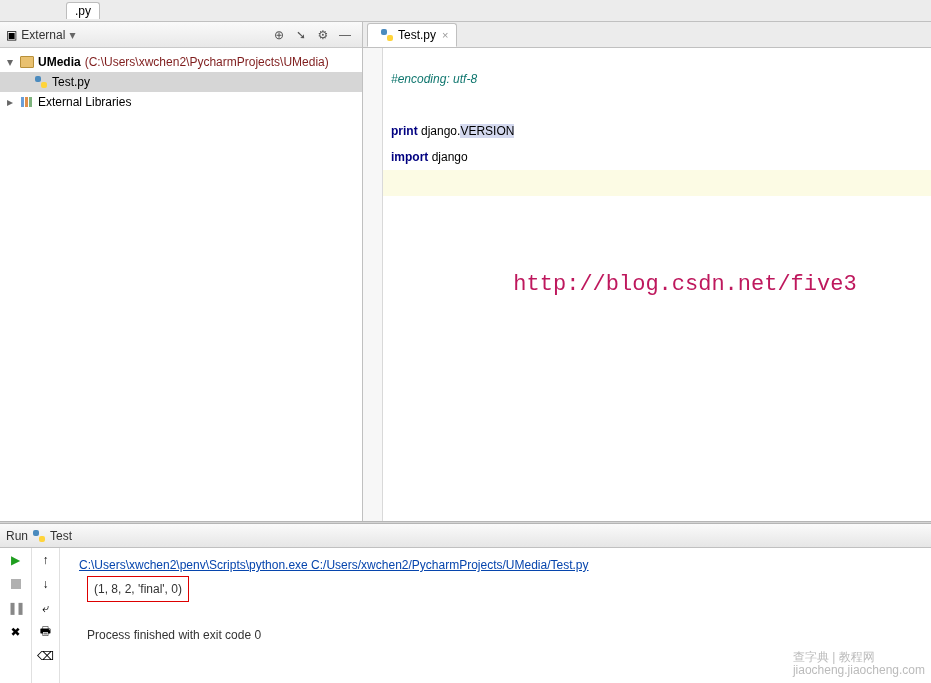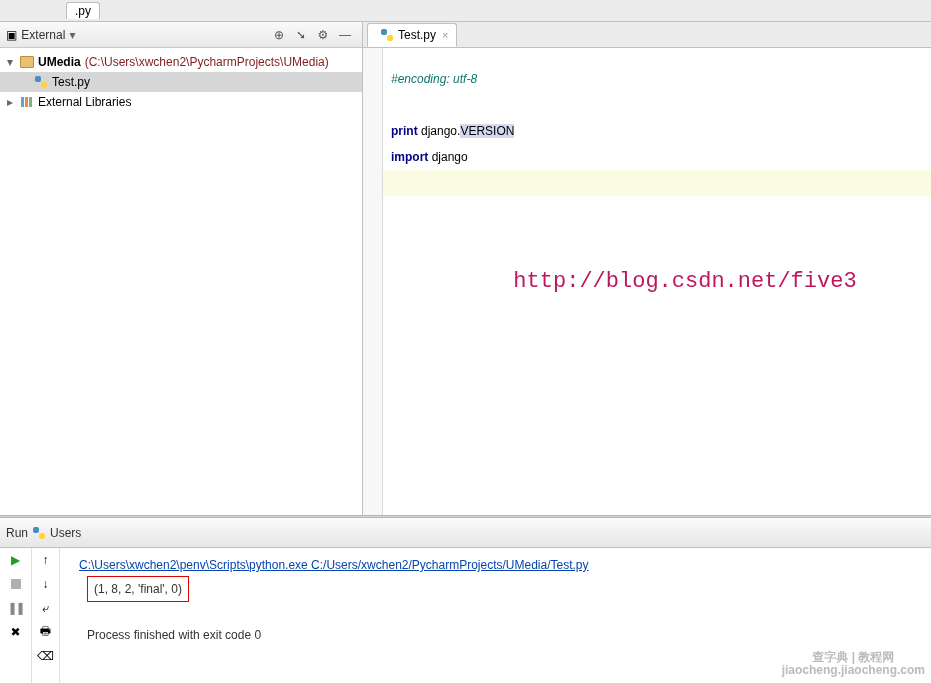--- a/index.html
+++ b/index.html
@@ -34,32 +34,32 @@
 .comment { color: #0f766e; font-style: italic; }
 .kw { color: #000080; font-weight: bold; }
 .str { color: #008000; font-weight: bold; }
 .und { text-decoration: underline wavy #7aa86f; }
 .current-line { position: absolute; left: 0; right: 0; top: 122px; height: 26px; background: #fcfbe4; z-index: 0; }
 .cline, .gutter { position: relative; z-index: 1; }
 .gutter { position: absolute; left: 0; top: 0; bottom: 0; width: 20px; border-right: 1px solid #d9d9d9; background: #f7f7f7; }
 .hl { background: #d4d9ef; }
 .watermark { position: absolute; left: 50%; top: 50%; transform: translate(-50%,-50%); color: #be185d; font-family: "Courier New", monospace; font-size: 22px; pointer-events: none; margin-left: 38px; }
 .divider-h { height: 3px; background: #d4d4d4; border-top: 1px solid #b5b5b5; border-bottom: 1px solid #b5b5b5; cursor: row-resize; }
-.run-bar { height: 30px; background: linear-gradient(#fafafa,#e6e6e6); border-bottom: 1px solid #c0c0c0; display: flex; align-items: center; padding: 0 6px; }
+.run-bar { height: 24px; background: linear-gradient(#fafafa,#e6e6e6); border-bottom: 1px solid #c0c0c0; display: flex; align-items: center; padding: 0 6px; }
 .run-label { color: #333; }
 .bottom { height: 135px; display: flex; background: #fff; }
 .run-ctrl { width: 32px; display: flex; flex-direction: column; border-right: 1px solid #e0e0e0; }
 .run-nav { width: 28px; display: flex; flex-direction: column; border-right: 1px solid #e0e0e0; }
 .rbtn { height: 24px; display: flex; align-items: center; justify-content: center; cursor: pointer; }
 .console { flex: 1; font-family: "SimSun","Courier New", monospace; font-size: 14px; padding: 6px 4px; line-height: 22px; margin-left: 15px; }
 .con-line { white-space: pre; }
 .con-blue { color: #0645AD; text-decoration: underline; }
 .con-out { color: #333; padding-left: 8px; }
 .red-box { border: 1px solid #d00; padding: 1px 6px; display: inline-block; }
-.wm2 { position: absolute; right: 6px; bottom: 6px; color: #bbb; font-size: 11px; line-height: 13px; text-align: center; pointer-events: none; font-weight: bold; }
+.wm2 { position: absolute; right: 6px; bottom: 6px; color: #bbb; font-size: 11px; line-height: 13px; text-align: left; pointer-events: none; }
 .play { color: #1f9e1f; }
 .stop-sq { width:10px; height:10px; background: #b0b0b0; }
 .pause { letter-spacing: -2px; color: #888; }
 </style>
 </head>
 <body>
 
 <div class="top-row">
   <span class="small-tab">.py</span>
 </div>
@@ -135,21 +135,21 @@
 <div class="divider-h"></div>
 
 <div class="run-bar">
   <span class="run-label">Run </span>
   <span class="py-icon">
     <svg viewBox="0 0 14 14">
         <rect x="1" y="1" width="6" height="6" rx="2" fill="#4b8bbe"></rect>
         <rect x="7" y="7" width="6" height="6" rx="2" fill="#ffd43b"></rect>
       </svg>
   </span>
-  <span class="run-label">Users</span>
+  <span class="run-label">Test</span>
 </div>
 
 <div class="bottom">
   <div class="run-ctrl">
     <div class="rbtn play">▶</div>
     <div class="rbtn">
         <div class="stop-sq"></div>
       </div>
     <div class="rbtn pause">❚❚</div>
     <div class="rbtn">✖</div>

